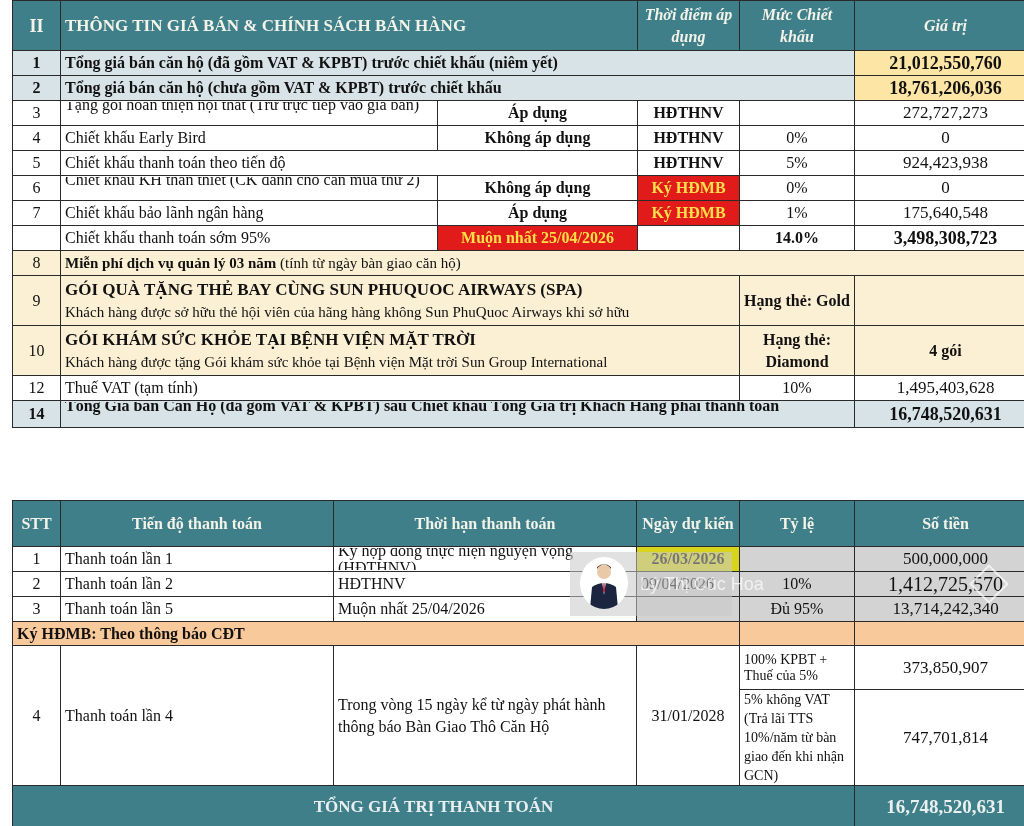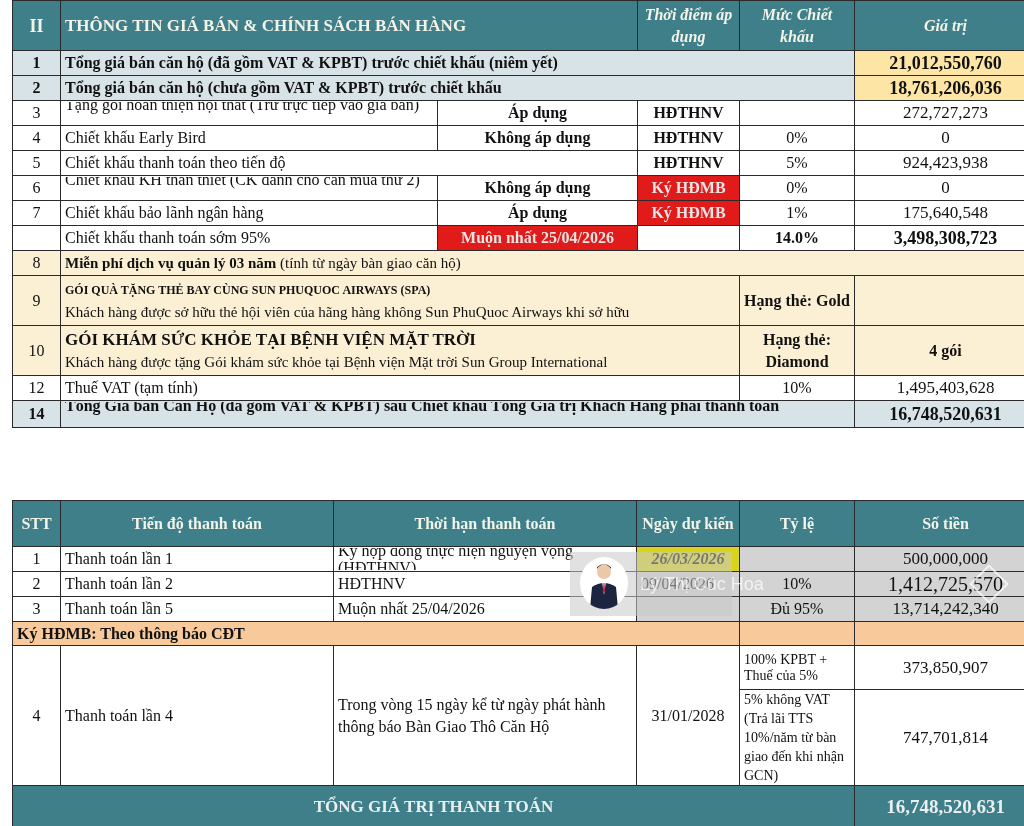--- a/index.html
+++ b/index.html
@@ -6,27 +6,27 @@
   body { width: 1024px; height: 826px; background: #ffffff; font-family: "Liberation Serif", serif; color: #111; position: relative; overflow: hidden; }
   table { border-collapse: collapse; table-layout: fixed; position: absolute; left: 12px; }
   td { border: 1px solid #2a2a2a; font-size: 16px; line-height: 18px; padding: 0 4px; vertical-align: middle; overflow: hidden; white-space: nowrap; }
   .hdr td { background: #3f7f8a; color: #f3f3e8; font-weight: bold; text-align: center; }
   .hdr td.it { font-style: italic; font-size: 16px; line-height: 22px; white-space: normal; }
   .c { text-align: center; }
   .b { font-weight: bold; }
   .blue { background: #d8e3e7; }
   .yel { background: #fde5a6; }
   .cream { background: #fcf0d4; }
-  .red { background: #e11a1a; color: #e5e5e5; font-weight: bold; text-align: center; }
+  .red { background: #e11a1a; color: #fde047; font-weight: bold; text-align: center; }
   .clip { white-space: normal; line-height: 17px; height: 100%; }
   .clip-box { height: 22px; overflow: hidden; position: relative; }
   .clip-box span { display: block; margin-top: -6px; }
   .peach { background: #f8c99b; }
   .gray { background: #d3d3d3; }
-  .ylw-hi { background: #d8d41e; font-weight: bold; text-align: center; font-style: italic; }
+  .ylw-hi { background: #d8d41e; font-weight: bold; text-align: center; }
   .total td { background: #3f7f8a; color: #eaf0f0; font-weight: bold; text-align: center; font-size: 17px; }
   .small { font-size: 14px; line-height: 16px; white-space: normal; }
   .overlay { position: absolute; left: 570px; top: 552px; width: 162px; height: 64px; background: rgba(200,200,200,0.55); }
   .avatar { position: absolute; left: 580px; top: 557px; width: 48px; height: 52px; border-radius: 50%; background: #fff; overflow: hidden; }
   .wm-text { position: absolute; left: 640px; top: 574px; font-family: "Liberation Sans", sans-serif; font-size: 18px; color: rgba(255,255,255,0.7); }
   .wm-logo { position: absolute; left: 975px; top: 570px; width: 28px; height: 28px; border: 2px solid rgba(255,255,255,0.7); transform: rotate(45deg); }
 </style>
 </head>
 <body>
 
@@ -112,21 +112,21 @@
     <td class="c b">14.0%</td>
     <td class="c b" style="font-size:18px">3,498,308,723</td>
   </tr>
   <tr style="height:25px">
     <td class="c cream">8</td>
     <td colspan="5" class="cream" style="font-size:15px"><b>Miễn phí dịch vụ quản lý 03 năm</b><span> (tính từ ngày bàn giao căn hộ)</span></td>
   </tr>
   <tr style="height:50px">
     <td class="c cream">9</td>
     <td colspan="3" class="cream" style="font-size:15px;line-height:22px">
-      <div class="b" style="font-size:12px">GÓI QUÀ TẶNG THẺ BAY CÙNG SUN PHUQUOC AIRWAYS (SPA)</div>
+      <div class="b" style="font-size:17px">GÓI QUÀ TẶNG THẺ BAY CÙNG SUN PHUQUOC AIRWAYS (SPA)</div>
       <div>Khách hàng được sở hữu thẻ hội viên của hãng hàng không Sun PhuQuoc Airways khi sở hữu</div>
     </td>
     <td class="c b cream" style="white-space:normal;line-height:22px">Hạng thẻ: Gold</td>
     <td class="c b cream"></td>
   </tr>
   <tr style="height:50px">
     <td class="c cream">10</td>
     <td colspan="3" class="cream" style="font-size:15px;line-height:22px">
       <div class="b" style="font-size:17px">GÓI KHÁM SỨC KHỎE TẠI BỆNH VIỆN MẶT TRỜI</div>
       <div>Khách hàng được tặng Gói khám sức khỏe tại Bệnh viện Mặt trời Sun Group International</div>

